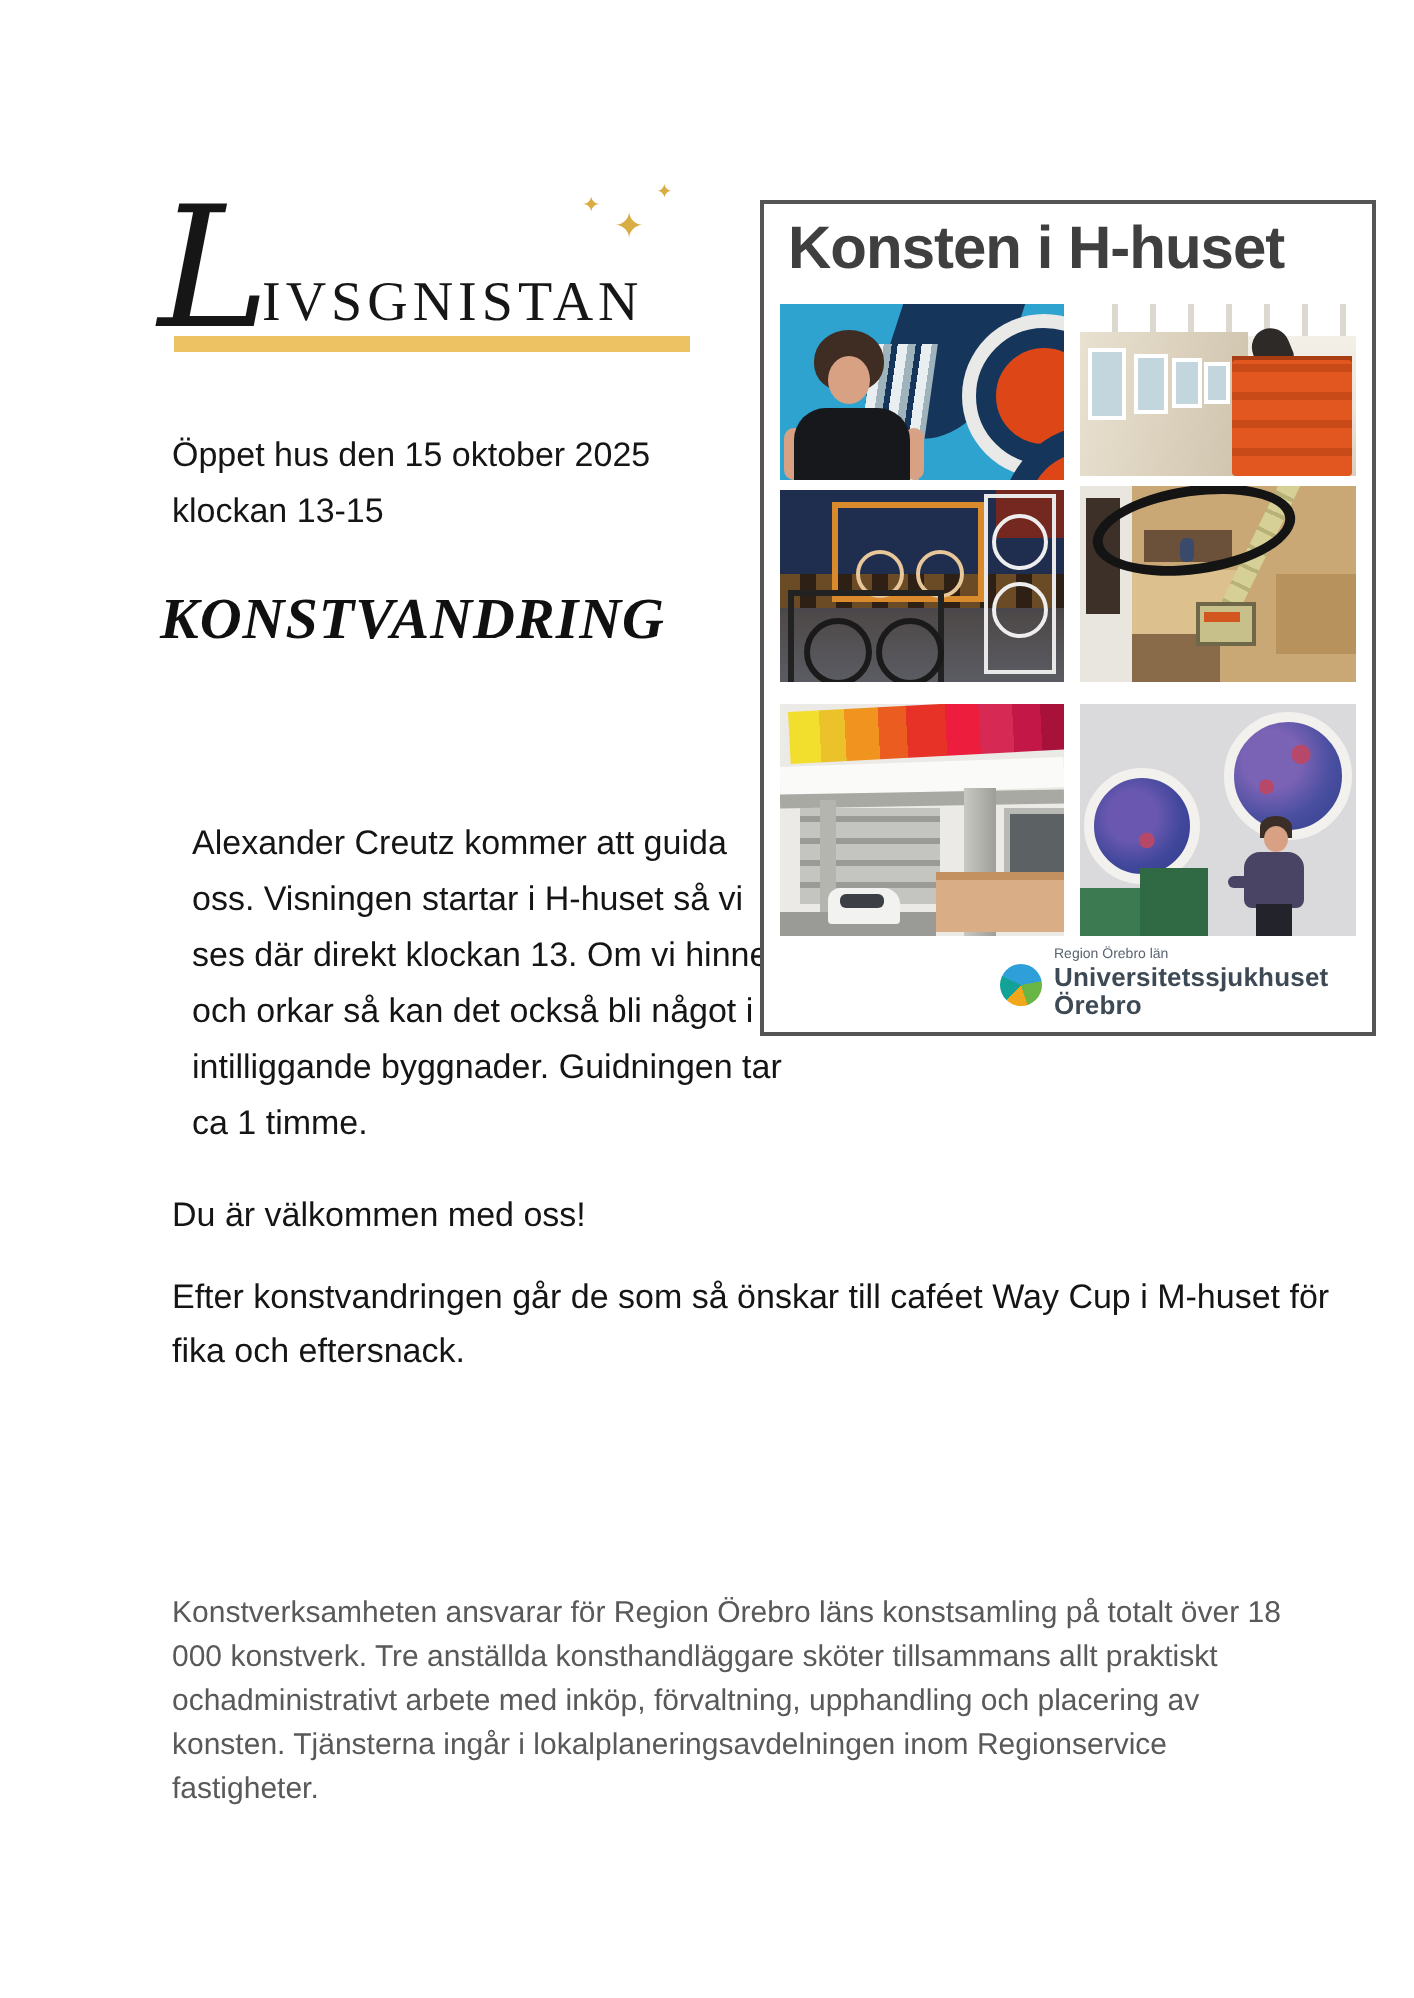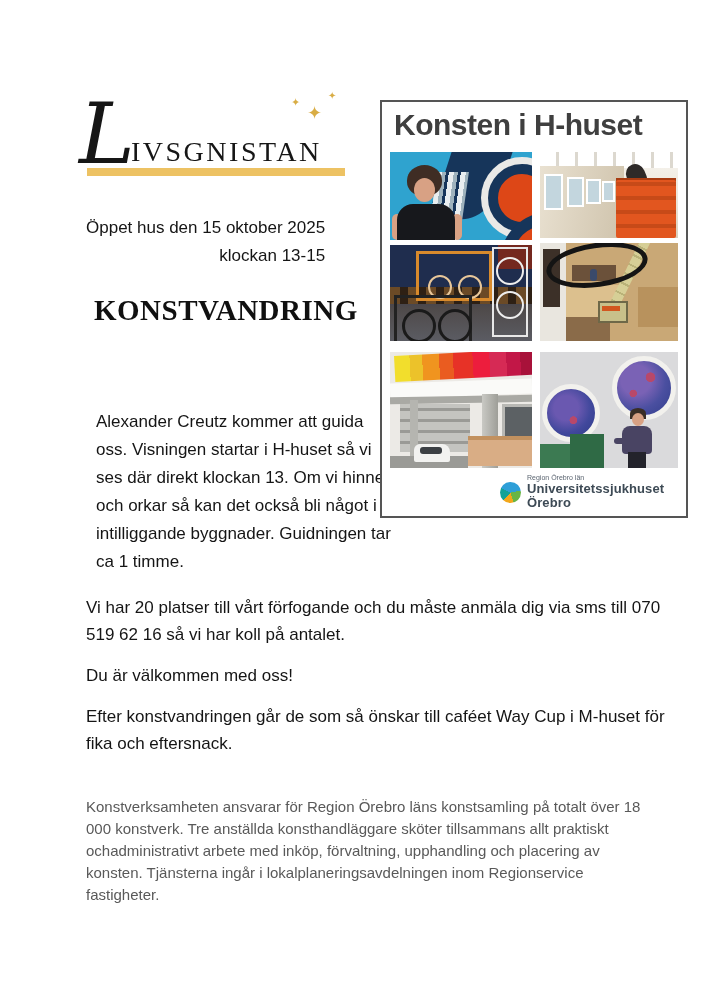--- a/index.html
+++ b/index.html
@@ -10,22 +10,22 @@
   .brand{position:absolute;left:85px;top:96px;width:264px;height:96px;}
   .brand-l{position:absolute;left:-6px;top:-4px;font-family:"DejaVu Serif",serif;font-style:italic;font-size:84px;line-height:84px;color:#161616;}
   .brand-rest{position:absolute;left:46px;top:40px;font-family:"Liberation Serif",serif;font-size:28px;letter-spacing:2.5px;color:#161616;}
   .brand-bar{position:absolute;left:2px;top:72px;width:258px;height:8px;background:#edc263;}
   .sparkle{position:absolute;color:#d9ad45;}
   .s1{left:206px;top:0px;font-size:11px;}
   .s2{left:222px;top:6px;font-size:18px;}
   .s3{left:243px;top:-6px;font-size:10px;}
 
   
-  .intro{position:absolute;left:86px;top:214px;font-size:17px;line-height:28px;color:#151515;text-align:right;}
-  .title{position:absolute;left:94px;top:290px;margin:0;font-family:"Liberation Serif",serif;font-weight:bold;font-size:29px;line-height:41px;letter-spacing:.5px;color:#101010;}
+  .intro{position:absolute;left:86px;top:214px;font-size:17px;line-height:28px;color:#151515;}
+  .title{position:absolute;left:80px;top:290px;margin:0;font-family:"Liberation Serif",serif;font-style:italic;font-weight:bold;font-size:29px;line-height:41px;letter-spacing:.5px;color:#101010;}
   .title span{display:block;}
   .para1{position:absolute;left:96px;top:408px;width:298px;margin:0;font-size:17px;line-height:28px;color:#151515;}
 
   
   .wide{position:absolute;left:86px;top:594px;width:580px;font-size:17px;line-height:27px;color:#151515;}
   .wide p{margin:0 0 14px 0;}
 
   
   .pfooter{position:absolute;left:86px;top:790px;width:556px;}
   .flink{font-size:15px;color:#4d7e9e;text-decoration:underline;}
@@ -148,21 +148,20 @@
     <div>klockan 13-15</div>
   </section>
 
   <h1 class="title">
     <span>KONSTVANDRING</span>
   </h1>
 
   <p class="para1">Alexander Creutz kommer att guida oss. Visningen startar i H-huset så vi ses där direkt klockan 13. Om vi hinner och orkar så kan det också bli något i intilliggande byggnader. Guidningen tar ca 1 timme.</p>
 
   <section class="wide">
-    <p>Vi har 20 platser till vårt förfogande och du måste anmäla dig via sms till 070 519 62 16 så vi har koll på antalet.</p>
     <p>Du är välkommen med oss!</p>
     <p>Efter konstvandringen går de som så önskar till caféet Way Cup i M-huset för fika och eftersnack.</p>
   </section>
 
   <footer class="pfooter">
     <p class="ftext">Konstverksamheten ansvarar för Region Örebro läns konstsamling på totalt över 18 000 konstverk. Tre anställda konsthandläggare sköter tillsammans allt praktiskt ochadministrativt arbete med inköp, förvaltning, upphandling och placering av konsten. Tjänsterna ingår i lokalplaneringsavdelningen inom Regionservice fastigheter.</p>
   </footer>
 
   <aside class="poster">
     <div class="poster-title">Konsten i H-huset</div>

